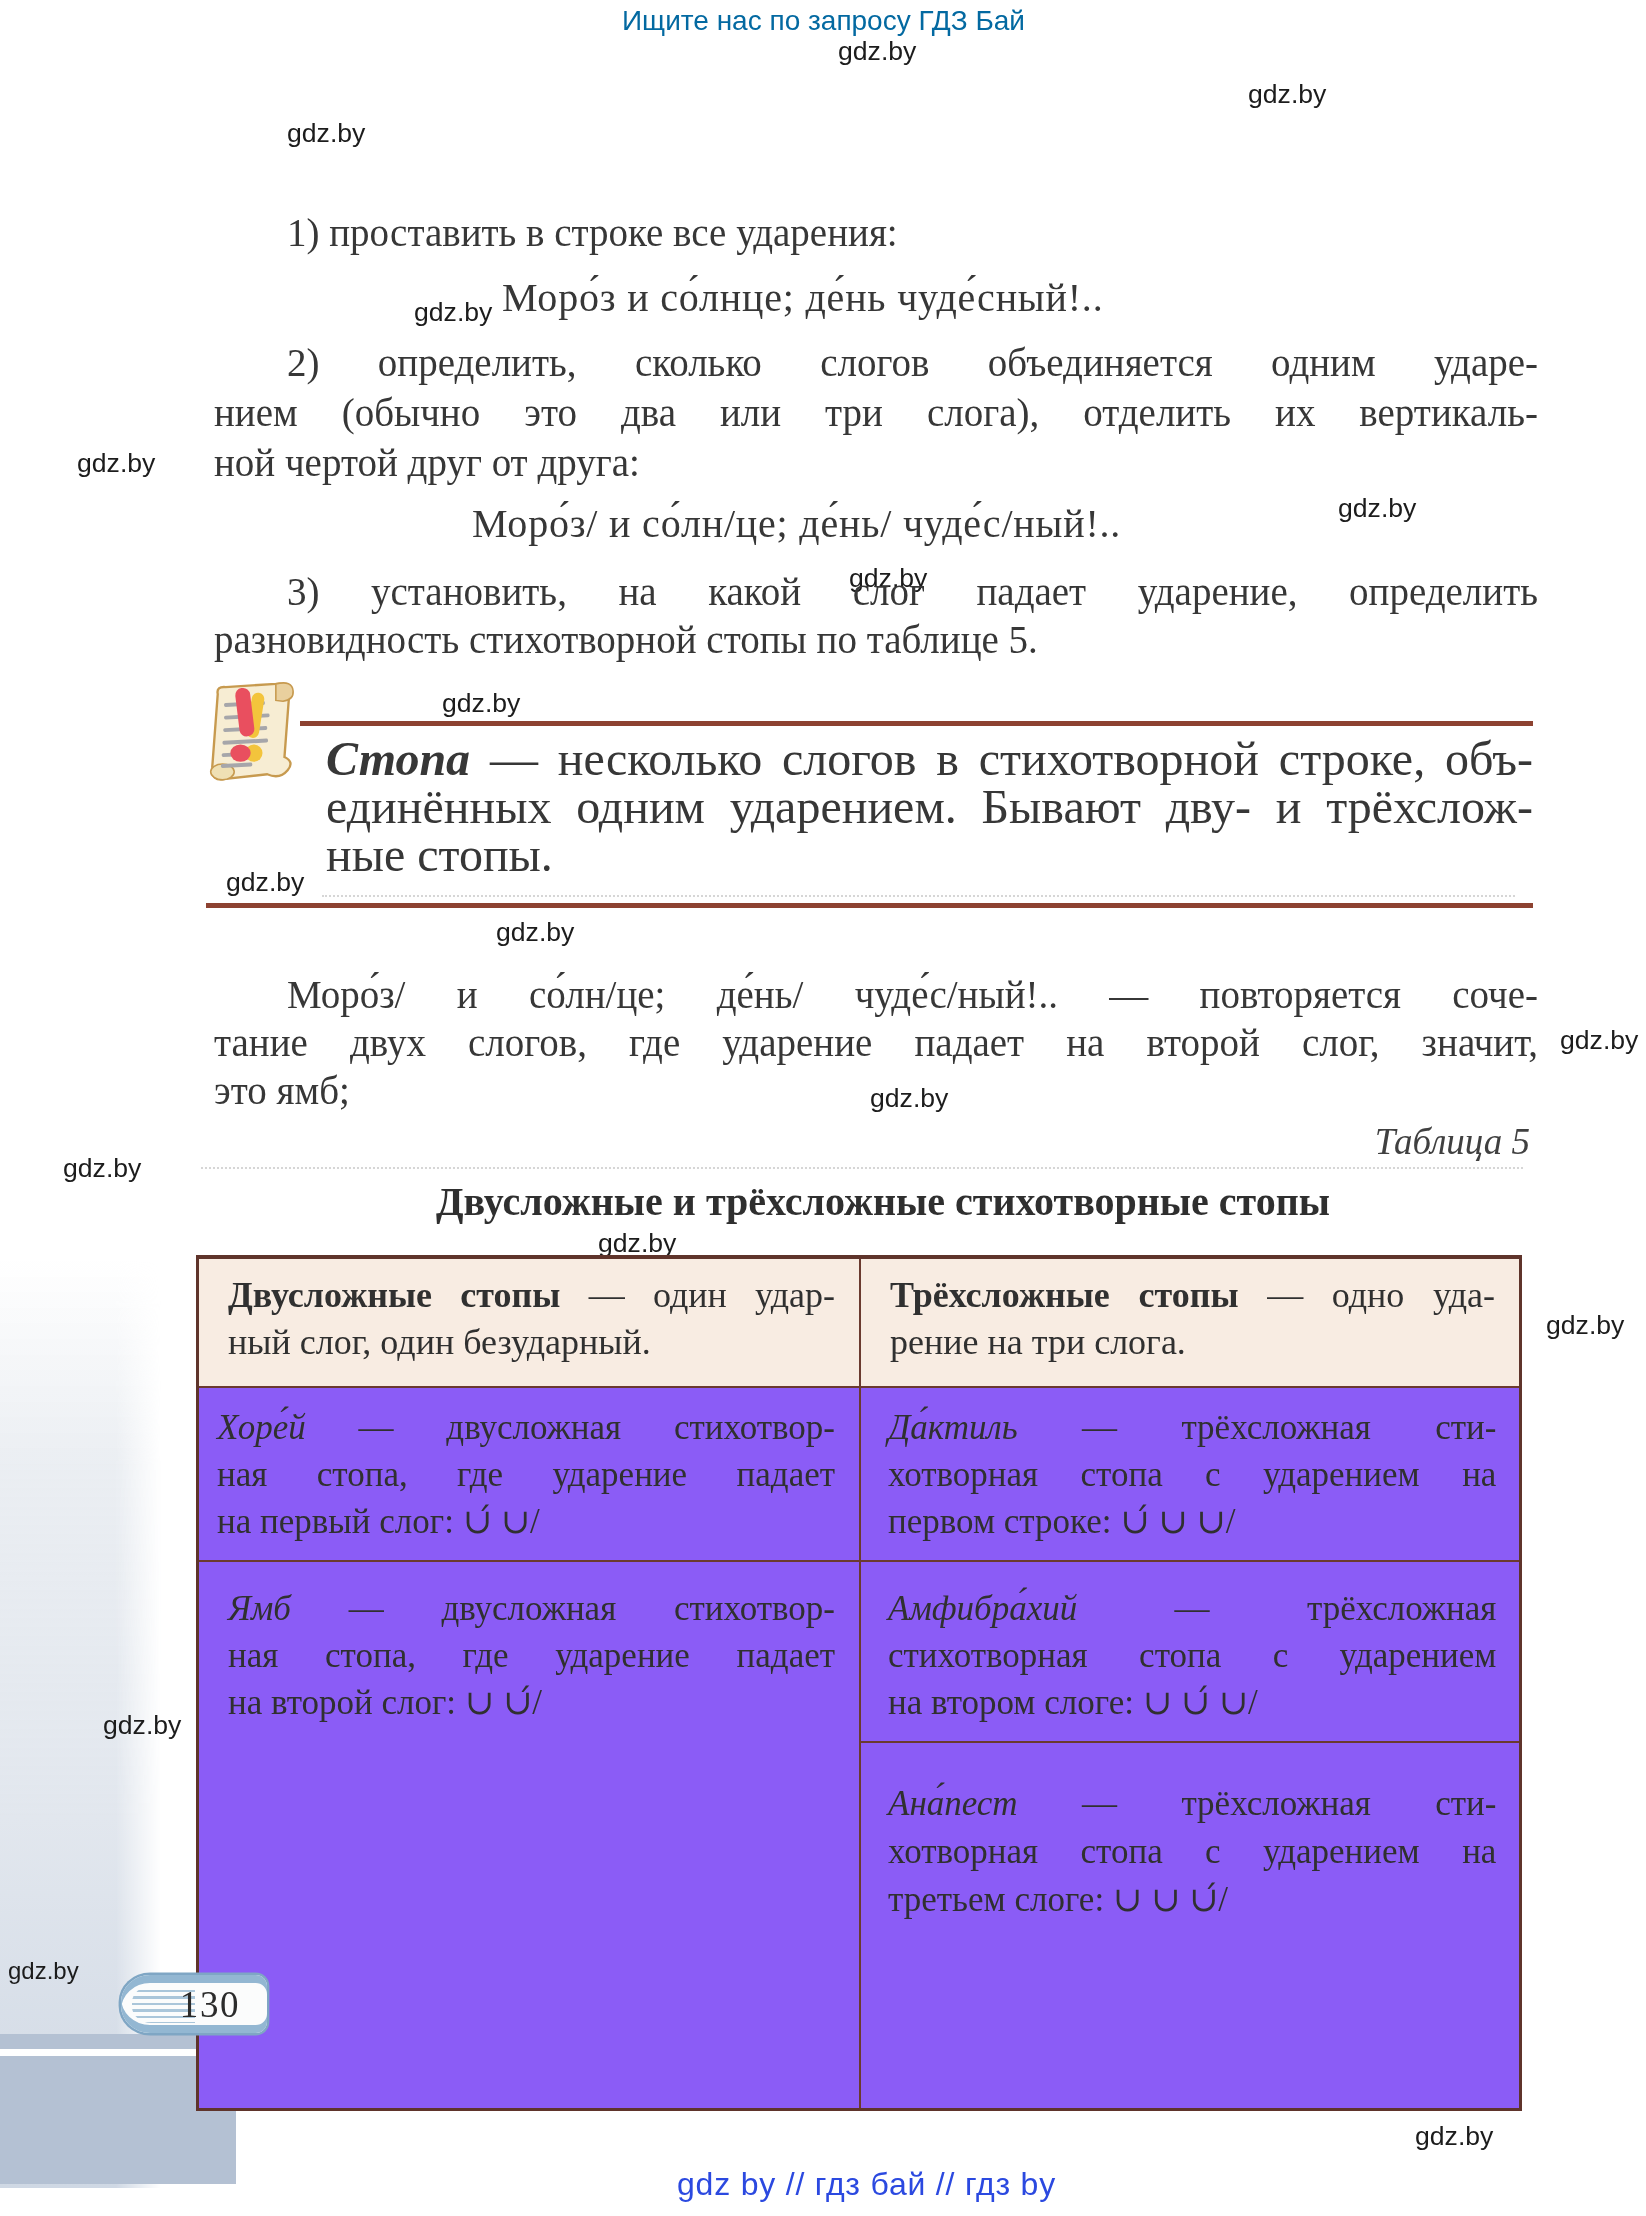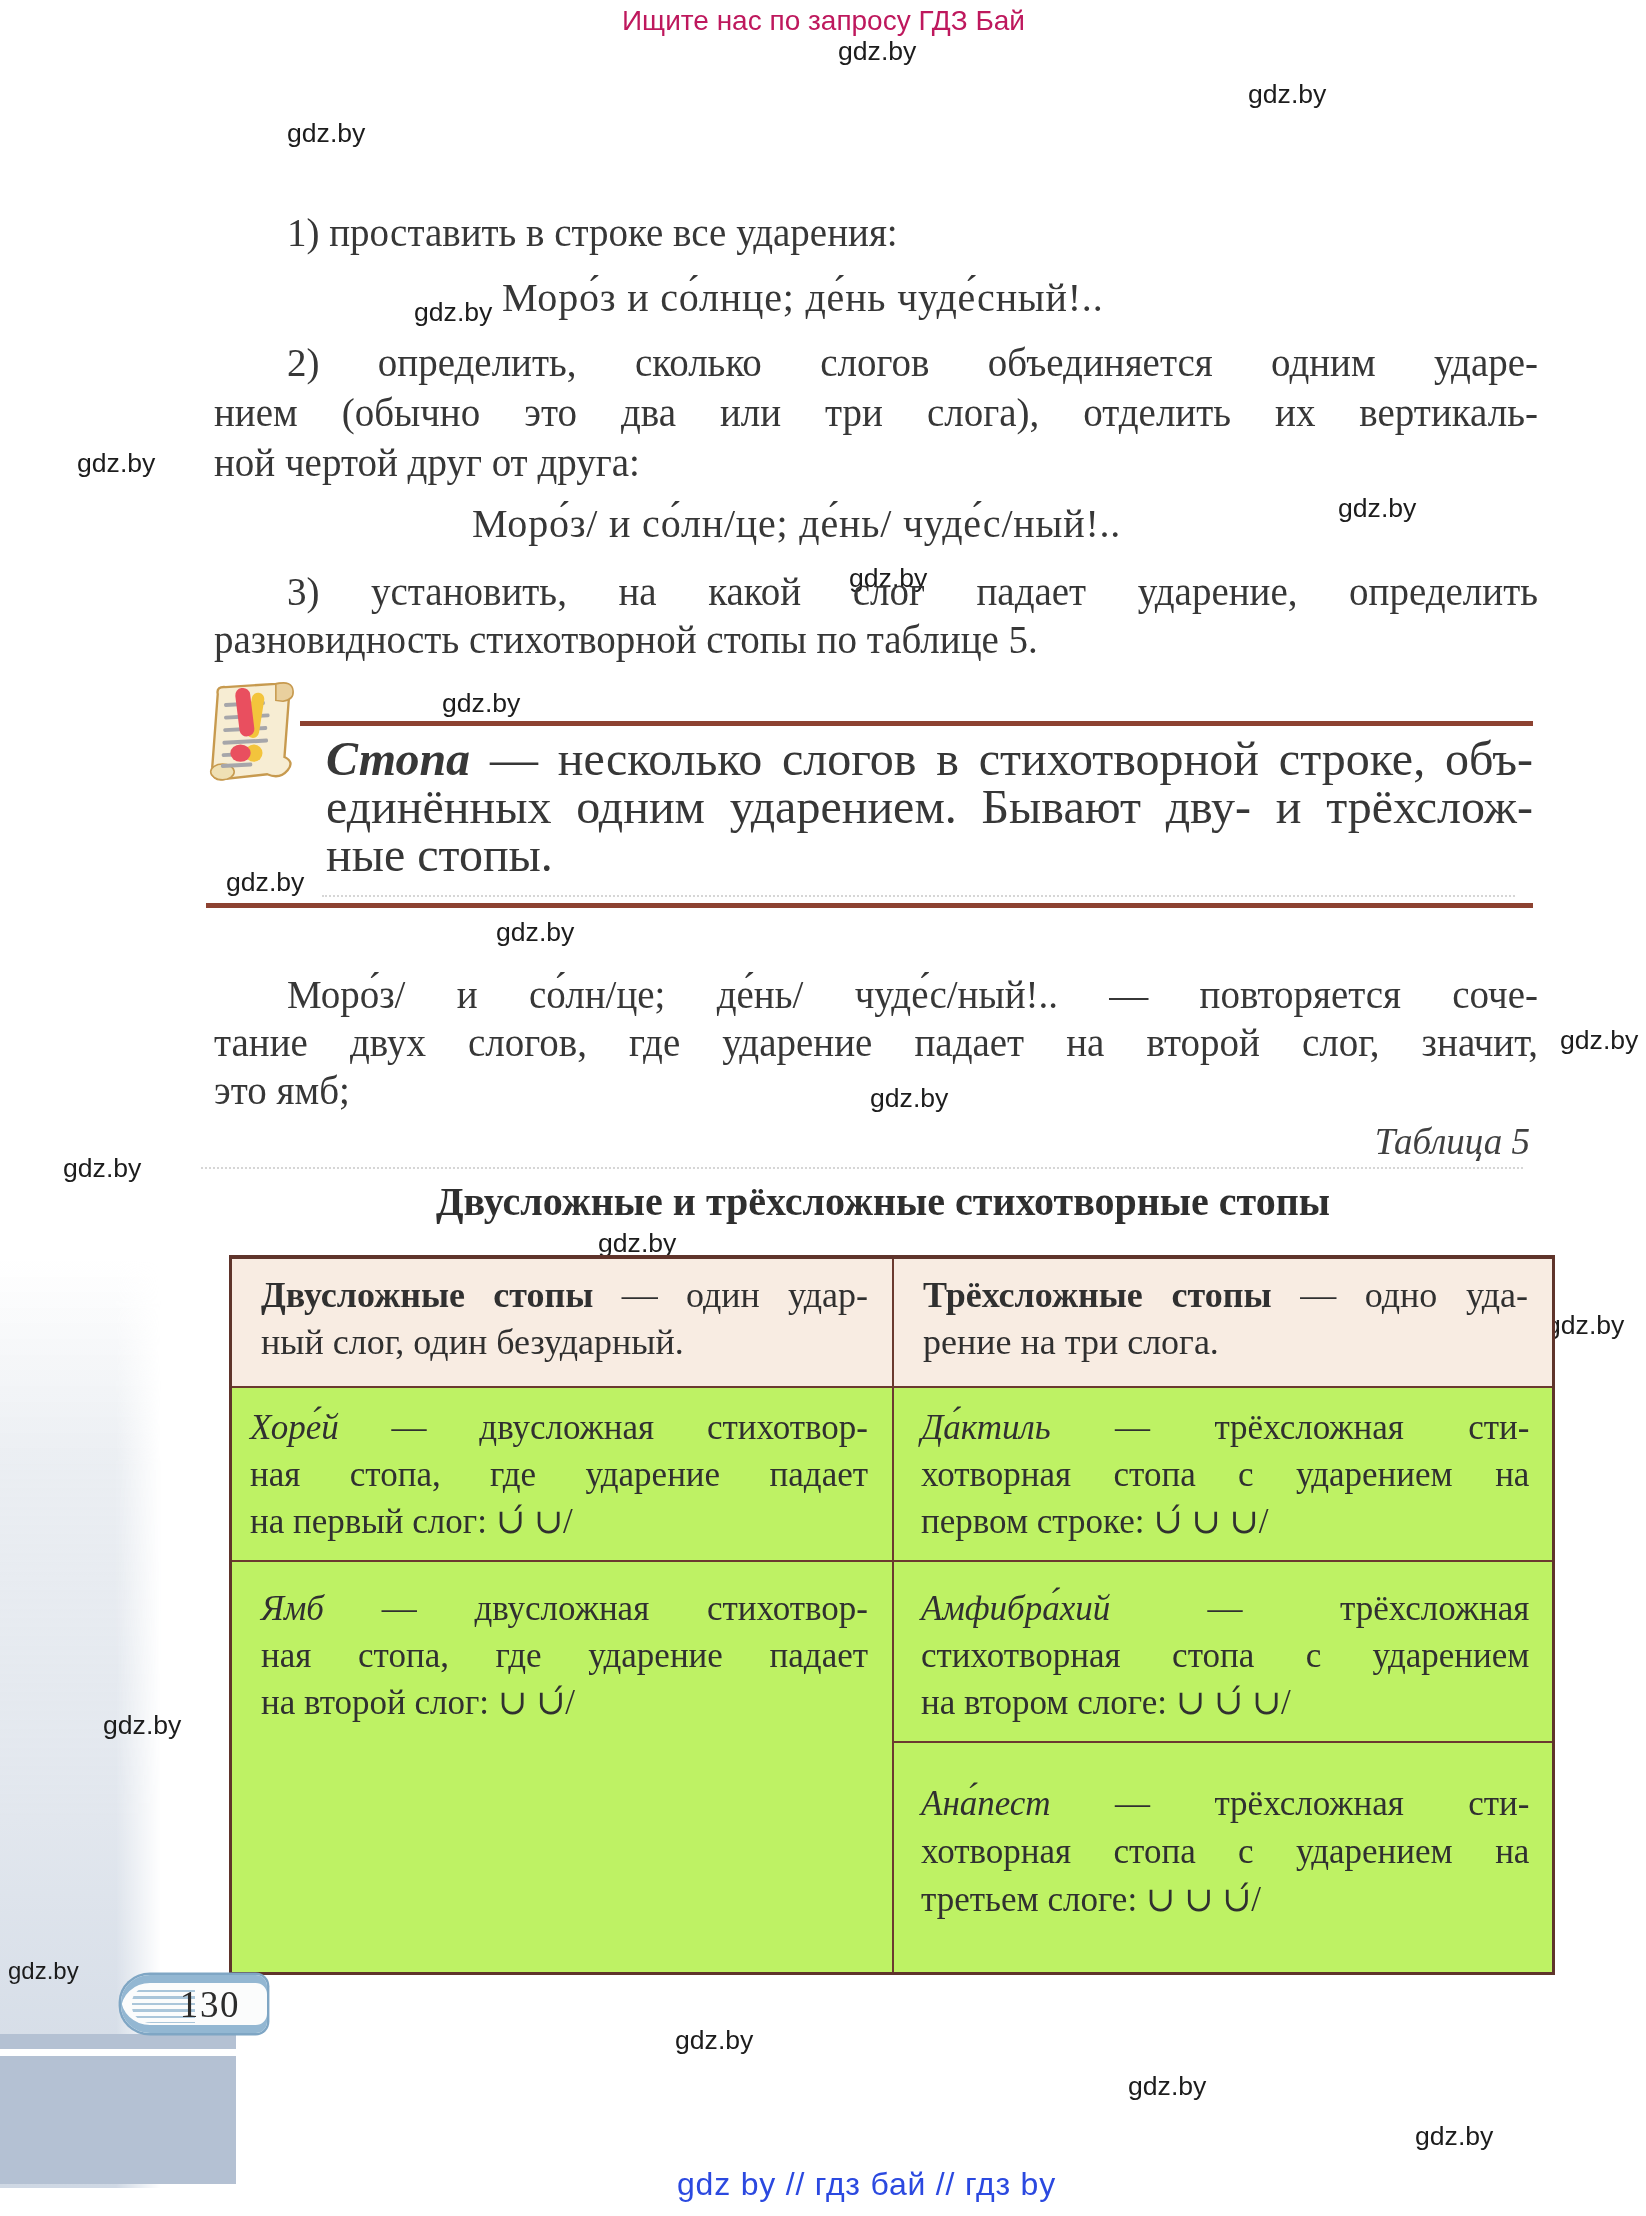--- a/index.html
+++ b/index.html
@@ -17,21 +17,21 @@
   }
   .bottom-block { position:absolute; left:0; top:2034px; width:236px; height:150px; background:#b4c1d3; }
   .bottom-block:after { content:""; position:absolute; left:0; top:14.5px; width:100%; height:7.3px; background:#ffffff; }
   .dotline { position:absolute; height:0; border-top:2.4px dotted #d6d6d6; }
   .dot1 { left:322px; top:895px; width:1193px; }
   .dot2 { left:201px; top:1167px; width:1322px; }
   
   .promo {
     position:absolute; left:0; right:0; top:4.8px; text-align:center;
     font-family:"Liberation Sans","DejaVu Sans",sans-serif;
-    font-size:28px; color:#be185d;
+    font-size:28px; color:#0369a1;
   }
   .wm {
     position:absolute; font-family:"Liberation Sans","DejaVu Sans",sans-serif;
     font-size:26.6px; color:#1c1c1c; white-space:nowrap;
   }
   .footer-links {
     position:absolute; left:677px; top:2166px;
     font-family:"Liberation Sans","DejaVu Sans",sans-serif;
     font-size:32px; color:#2b49e0; letter-spacing:0.8px; white-space:nowrap;
   }
@@ -52,24 +52,24 @@
   .rule-top { left:300px; top:721px; width:1233px; }
   .rule-bottom { left:206px; top:903px; width:1327px; }
   .deficon { position:absolute; left:200px; top:680px; width:103px; height:106px; }
   .deftext { position:absolute; left:326px; top:735px; width:1207px; font-size:48px; color:#373737; }
   .deftext .tl { line-height:48px; }
   .deftext .term { font-weight:bold; font-style:italic; }
   
   .tcaption { position:absolute; right:117px; top:1120px; font-style:italic; font-size:37px; color:#404040; }
   .ttitle { position:absolute; left:220px; top:1178px; width:1326px; text-align:center; font-weight:bold; font-size:40px; color:#2f2f2f; }
   .tbl {
-    position:absolute; left:229px; top:1255px; width:1326px; height:720px;
+    position:absolute; left:196px; top:1255px; width:1326px; height:856px;
     border:3.2px solid #5f342b; border-top-width:4.8px; box-sizing:border-box;
     display:grid; grid-template-columns:662px 1fr; grid-template-rows:129px 174px 181px auto;
-    background:#bef264;
+    background:#8b5cf6;
   }
   .cell { box-sizing:border-box; font-size:35px; color:#303030; }
   .cell .tl { line-height:47px; }
   .cell .term { font-style:italic; }
   .th { background:#f8ece2; border-bottom:2.4px solid #6b3a2f; padding:13px 24px 0 29px; font-size:36px; }
   .th .term { font-style:normal; font-weight:bold; }
   .thl { border-right:2.4px solid #6b3a2f; }
   .c-khorei { border-right:2.4px solid #6b3a2f; border-bottom:2.4px solid #6b3a2f; padding:16px 24px 0 18px; }
   .c-daktyl { border-bottom:2.4px solid #6b3a2f; padding:16px 22.6px 0 27px; }
   .c-yamb { grid-column:1; grid-row:3 / 5; border-right:2.4px solid #6b3a2f; padding:22.6px 24px 0 29px; }

